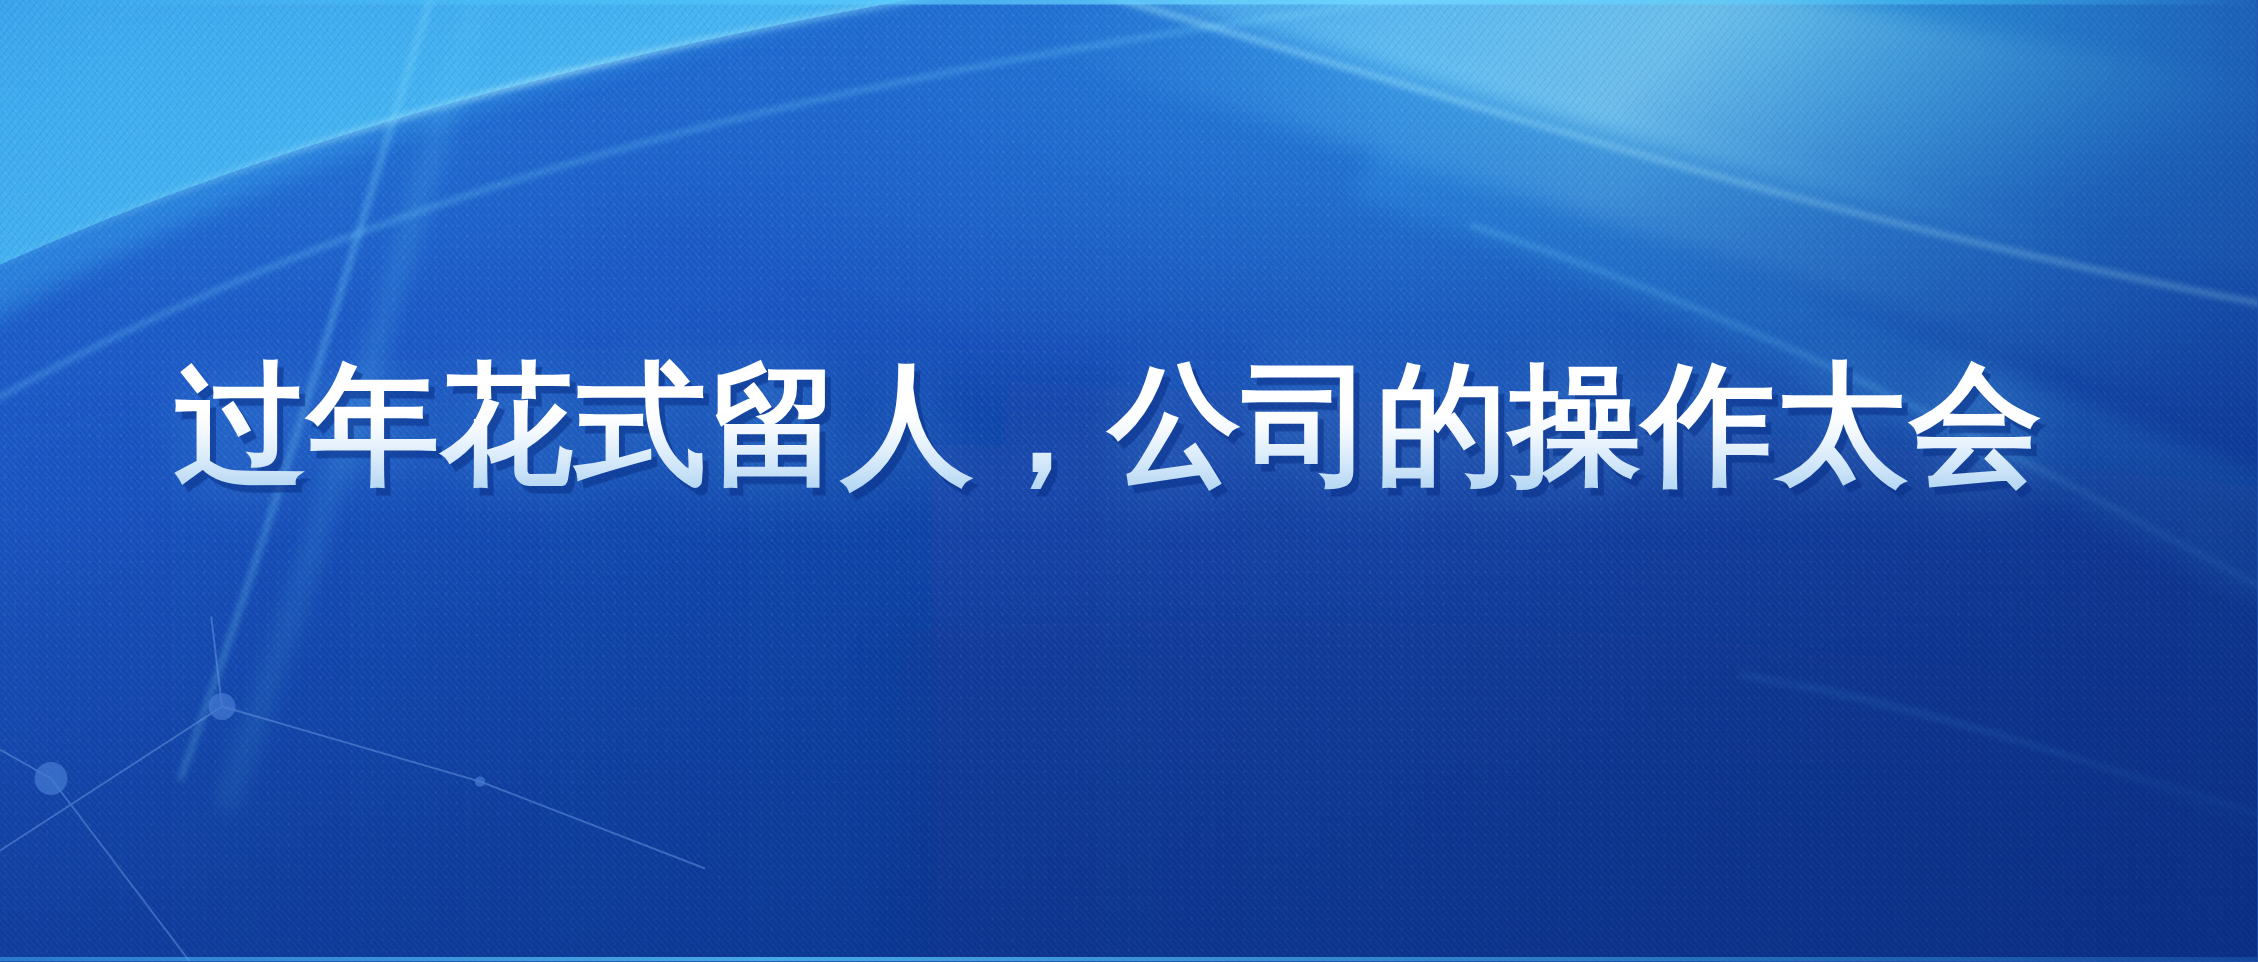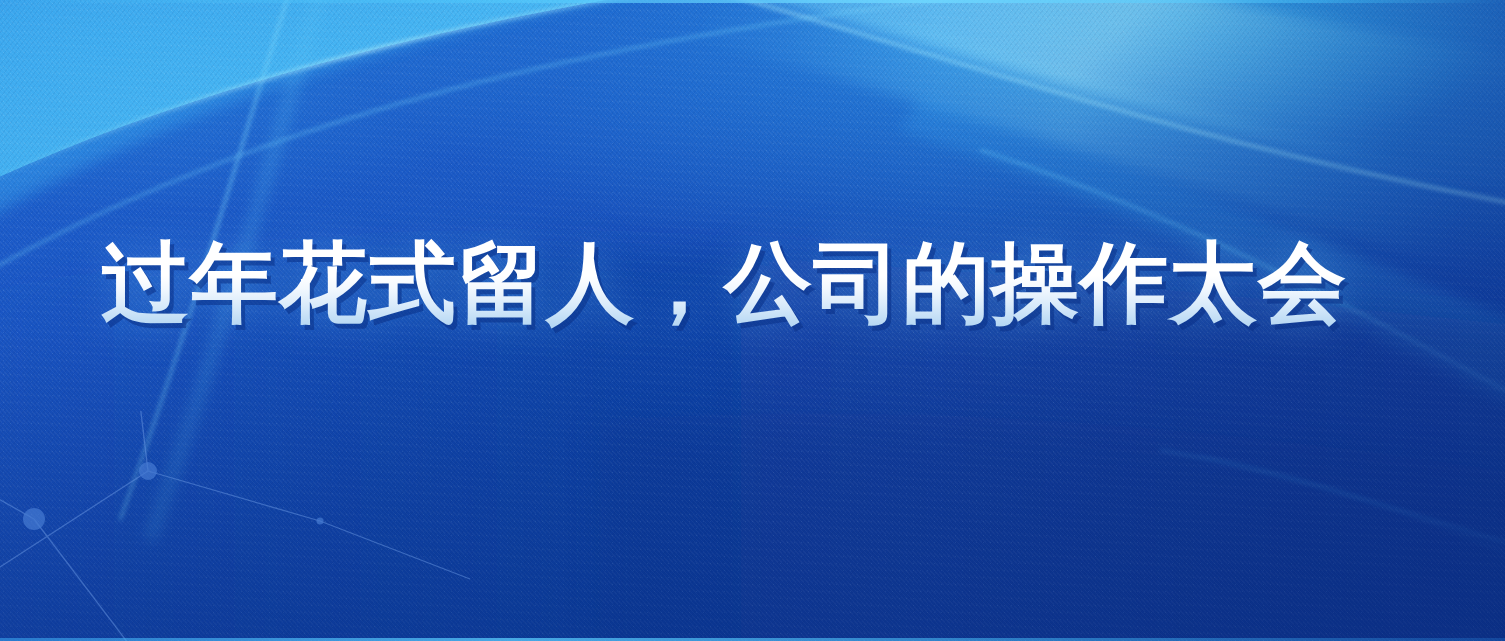--- a/index.html
+++ b/index.html
@@ -89,21 +89,21 @@
     position: absolute;
     left: 0;
     top: 228px;
     width: 1505px;
     height: 110px;
     display: flex;
     align-items: center;
   }
 
   .headline {
-    margin: 1px;
+    margin: 16px;
     padding: 0 0 0 100px;
     font-family: "DejaVu Sans", "Liberation Sans", sans-serif;
     font-size: 88px;
     font-weight: 700;
     line-height: 1.05;
     letter-spacing: 1px;
     white-space: nowrap;
     background-image: linear-gradient(to bottom,
         #ffffff 0%,
         #ffffff 42%,

